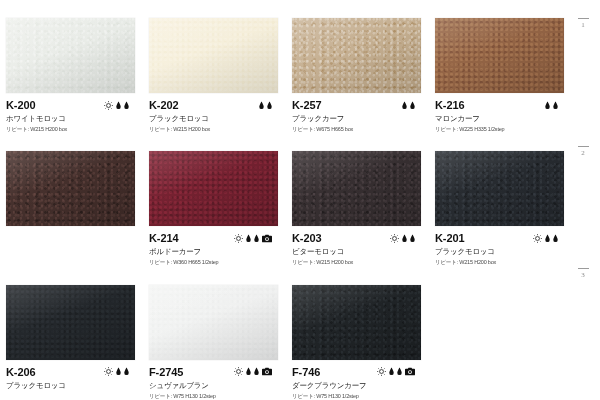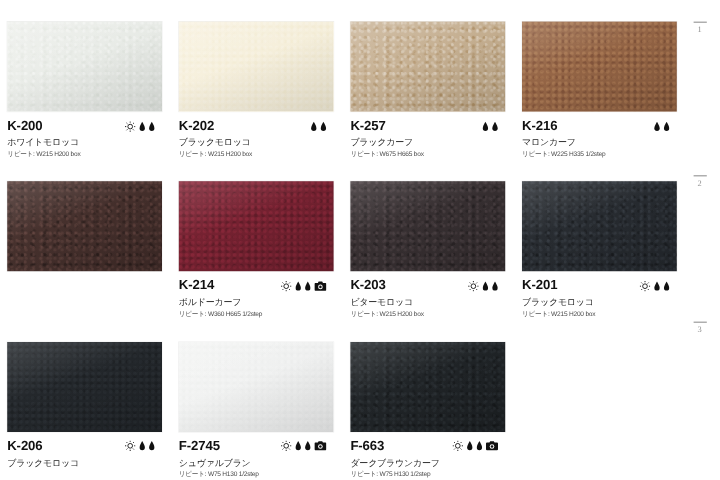--- a/index.html
+++ b/index.html
@@ -399,21 +399,21 @@
             </span>
           </div>
         </div>
       </div>
       <div class="card">
         <div class="swatch" style="background: linear-gradient(135deg, rgb(35, 39, 42) 0%, rgb(28, 32, 35) 100%);">
           <div class="grain g1"></div>
           <div class="sheen"></div>
         </div>
         <div class="meta">
-          <div class="code">F-663</div>
+          <div class="code">F-746</div>
           <div class="jname">ダークブラウンカーフ</div>
           <div class="repeat">リピート: W75 H130  1/2step</div>
           <div class="icons">
             <span class="ico">
               <svg width="9" height="9" viewBox="0 0 24 24" aria-hidden="true">
                 <circle cx="12" cy="12" r="5.2" fill="none" stroke="#111" stroke-width="2"></circle>
                 <g stroke="#111" stroke-width="2.1" stroke-linecap="butt">
                   <line x1="12" y1="0.5" x2="12" y2="3.2"></line>
                   <line x1="12" y1="20.8" x2="12" y2="23.5"></line>
                   <line x1="0.5" y1="12" x2="3.2" y2="12"></line>

